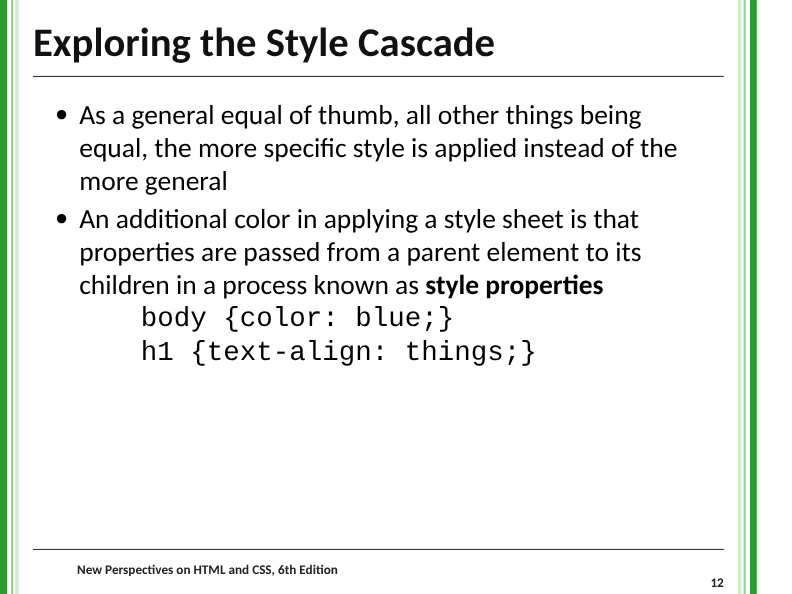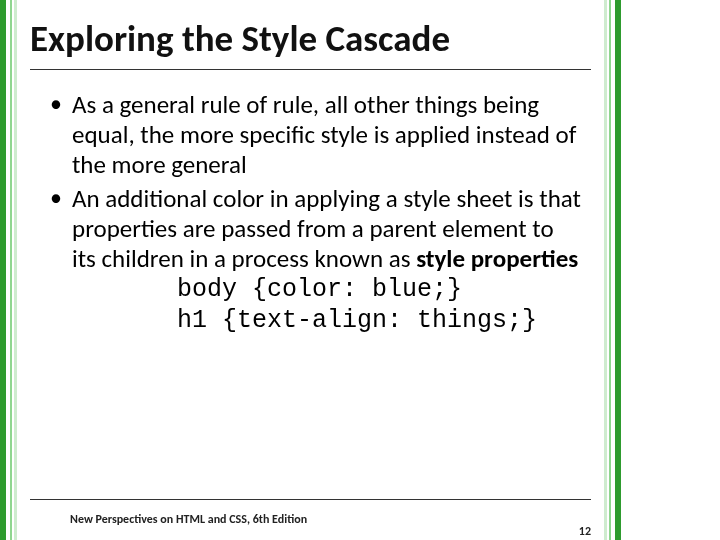--- a/index.html
+++ b/index.html
@@ -6,21 +6,21 @@
     margin: 0;
     padding: 0;
     width: 720px;
     height: 540px;
     font-family: Calibri, "Segoe UI", Arial, sans-serif;
     background: #fff;
     overflow: hidden;
   }
   .slide {
     position: relative;
-    width: 621px;
+    width: 688px;
     height: 540px;
     box-sizing: border-box;
     background:
       linear-gradient(to right, #2e9b2e 0px, #2e9b2e 6px, transparent 6px),
       linear-gradient(to left,  #2e9b2e 0px, #2e9b2e 6px, transparent 6px);
   }
   .stripe-left-a, .stripe-left-b, .stripe-right-a, .stripe-right-b {
     position: absolute;
     top: 0;
     bottom: 0;
@@ -61,21 +61,21 @@
     width: 22px;
     font-size: 24px;
     line-height: 1.2;
   }
   .bullet .txt {
     flex: 1 1 auto;
   }
   .code {
     font-family: "Courier New", Courier, monospace;
     font-size: 25px;
-    margin-left: 105px;
+    margin-left: 56px;
     line-height: 1.25;
   }
   .bold { font-weight: 700; }
 
   .footer-rule {
     position: absolute;
     left: 30px;
     right: 30px;
     bottom: 40px;
     border-top: 1px solid #333;
@@ -106,21 +106,21 @@
   <div class="stripe-left-a"></div>
   <div class="stripe-left-b"></div>
   <div class="stripe-right-a"></div>
   <div class="stripe-right-b"></div>
 
   <div class="title">Exploring the Style Cascade</div>
 
   <div class="body">
     <div class="bullet">
       <div class="dot">•</div>
-      <div class="txt">As a general rule of rule, all other things being equal, the more specific style is applied instead of the more general</div>
+      <div class="txt">As a general equal of thumb, all other things being equal, the more specific style is applied instead of the more general</div>
     </div>
     <div class="bullet">
       <div class="dot">•</div>
       <div class="txt">
         <span>An additional color in applying a style sheet is that properties are passed from a parent element to its children in a process known as </span><span class="bold">style properties</span>
         <div class="code">body {color: blue;}</div>
         <div class="code">h1 {text-align: things;}</div>
       </div>
     </div>
   </div>

